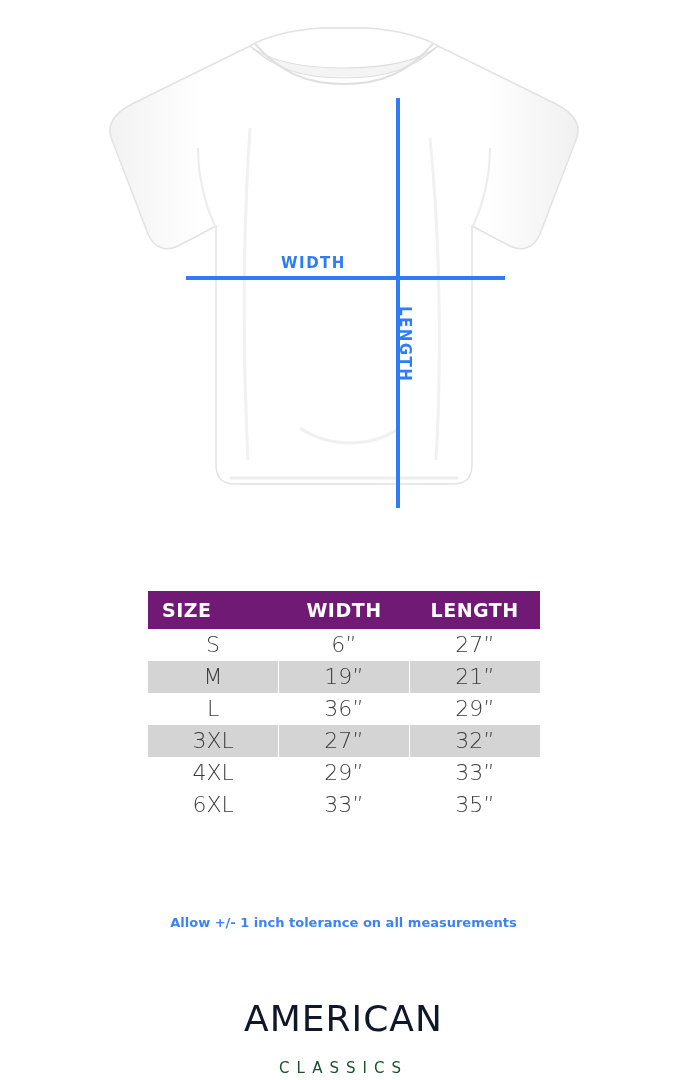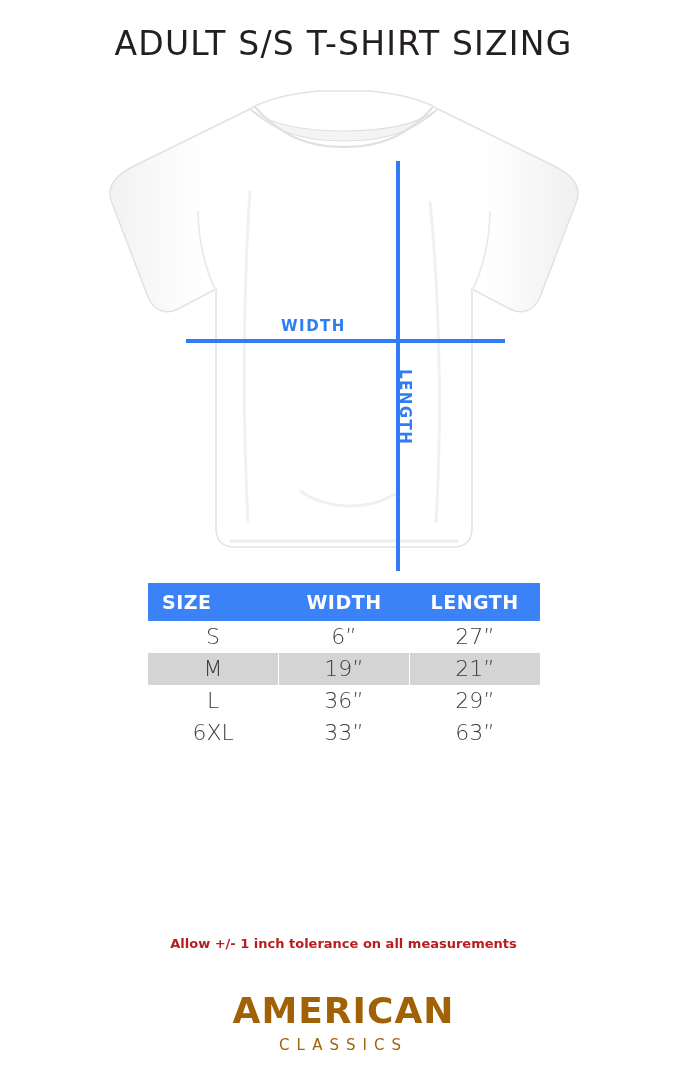--- a/index.html
+++ b/index.html
@@ -71,21 +71,21 @@
     left: 148px;
     top: 583px;
     width: 392px;
   }
   table.size-table {
     border-collapse: collapse;
     width: 392px;
     table-layout: fixed;
   }
   table.size-table th {
-    background: #3b82f6;
+    background: #701a75;
     color: #ffffff;
     font-size: 19px;
     font-weight: 700;
     letter-spacing: 0.5px;
     padding: 8px 0 8px 0;
     text-align: center;
     font-family: "DejaVu Sans", sans-serif;
   }
   table.size-table th.col-size {
     text-align: left;
@@ -106,58 +106,57 @@
   table.size-table tr.even td {
     background: #d4d4d4;
   }
   table.size-table tr td:last-child {
     border-right: none;
   }
 
   .tolerance {
     position: absolute;
     left: 0;
-    top: 936px;
-    width: 687px;
-    text-align: center;
-    color: #b91c1c;
+    top: 907px;
+    width: 687px;
+    text-align: center;
+    color: #3b82f6;
     font-size: 13px;
     font-weight: 700;
     font-family: "DejaVu Sans", sans-serif;
   }
 
   
   .brand {
     position: absolute;
     left: 0;
     top: 990px;
     width: 687px;
     text-align: center;
   }
   .brand-main {
     font-size: 36px;
-    font-weight: 700;
+    font-weight: 400;
     letter-spacing: 1px;
-    color: #a16207;
+    color: #0f172a;
     font-family: "DejaVu Sans", sans-serif;
   }
   .brand-sub {
     font-size: 15px;
     letter-spacing: 7px;
-    color: #a16207;
-    margin-top: 5px;
+    color: #14532d;
+    margin-top: 20px;
     font-family: "DejaVu Sans", sans-serif;
   }
 </style>
 </head>
 <body>
 
 <div class="page">
 
-  <div class="title">ADULT S/S T-SHIRT SIZING</div>
 
   <div class="shirt-area">
     <svg class="shirt-svg" width="687" height="500" viewBox="0 0 687 500">
       <defs>
         <linearGradient id="shade" x1="0" y1="0" x2="1" y2="0">
           <stop offset="0%" stop-color="#f2f2f2"></stop>
           <stop offset="20%" stop-color="#ffffff"></stop>
           <stop offset="80%" stop-color="#ffffff"></stop>
           <stop offset="100%" stop-color="#f0f0f0"></stop>
         </linearGradient>
@@ -224,24 +223,34 @@
         <tr class="even">
           <td>M</td>
           <td>19”</td>
           <td>21”</td>
         </tr>
         <tr class="odd">
           <td>L</td>
           <td>36”</td>
           <td>29”</td>
         </tr>
+        <tr class="even">
+          <td>3XL</td>
+          <td>27”</td>
+          <td>32”</td>
+        </tr>
+        <tr class="odd">
+          <td>4XL</td>
+          <td>29”</td>
+          <td>33”</td>
+        </tr>
         <tr class="odd">
           <td>6XL</td>
           <td>33”</td>
-          <td>63”</td>
+          <td>35”</td>
         </tr>
       </tbody>
     </table>
   </div>
 
   <div class="tolerance">Allow +/- 1 inch tolerance on all measurements</div>
 
   <div class="brand">
     <div class="brand-main">AMERICAN</div>
     <div class="brand-sub">CLASSICS</div>

